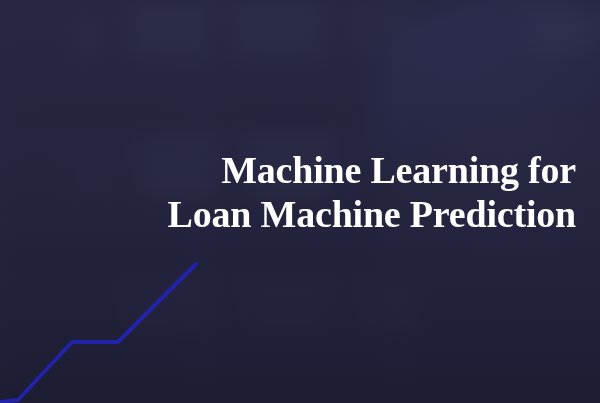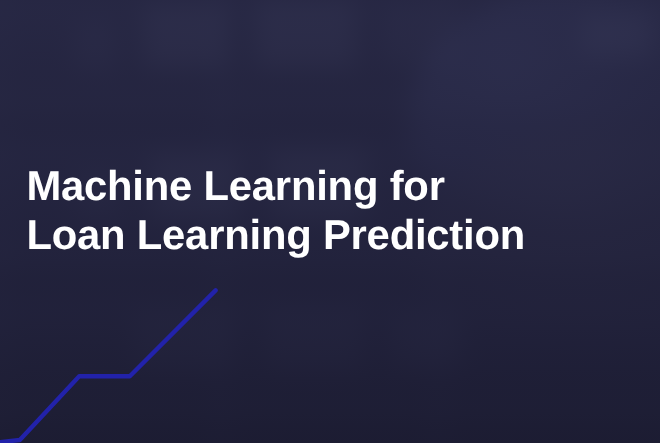--- a/index.html
+++ b/index.html
@@ -112,23 +112,24 @@
     width: 260px;
     height: 170px;
   }
 
   
   .title-wrap {
     position: absolute;
     left: 0;
     right: 0;
     top: 148px;
-    text-align: left;
+    text-align: right;
     padding: 0 24px;
     box-sizing: border-box;
+    font-family: Liberation Serif, serif;
   }
   .title {
     margin: 0;
     color: #ffffff;
     font-size: 38px;
     font-weight: 700;
     line-height: 1.17;
     letter-spacing: -0.2px;
   }
   .title .line { display: block; white-space: nowrap; }
@@ -173,17 +174,17 @@
 
   <div class="overlay"></div>
 
   <svg class="trendline" viewBox="0 0 260 170" preserveAspectRatio="none">
     <polyline id="trend-path" fill="none" stroke="#2222aa" stroke-width="4" stroke-linecap="round" stroke-linejoin="round" points="-10,170 18,167 72,109 118,109 196,31"></polyline>
   </svg>
 
   <div class="title-wrap">
     <h1 class="title">
       <span class="line">Machine Learning for</span>
-      <span class="line">Loan Learning Prediction</span>
+      <span class="line">Loan Machine Prediction</span>
     </h1>
   </div>
 
 </div>
 
 </body></html>

